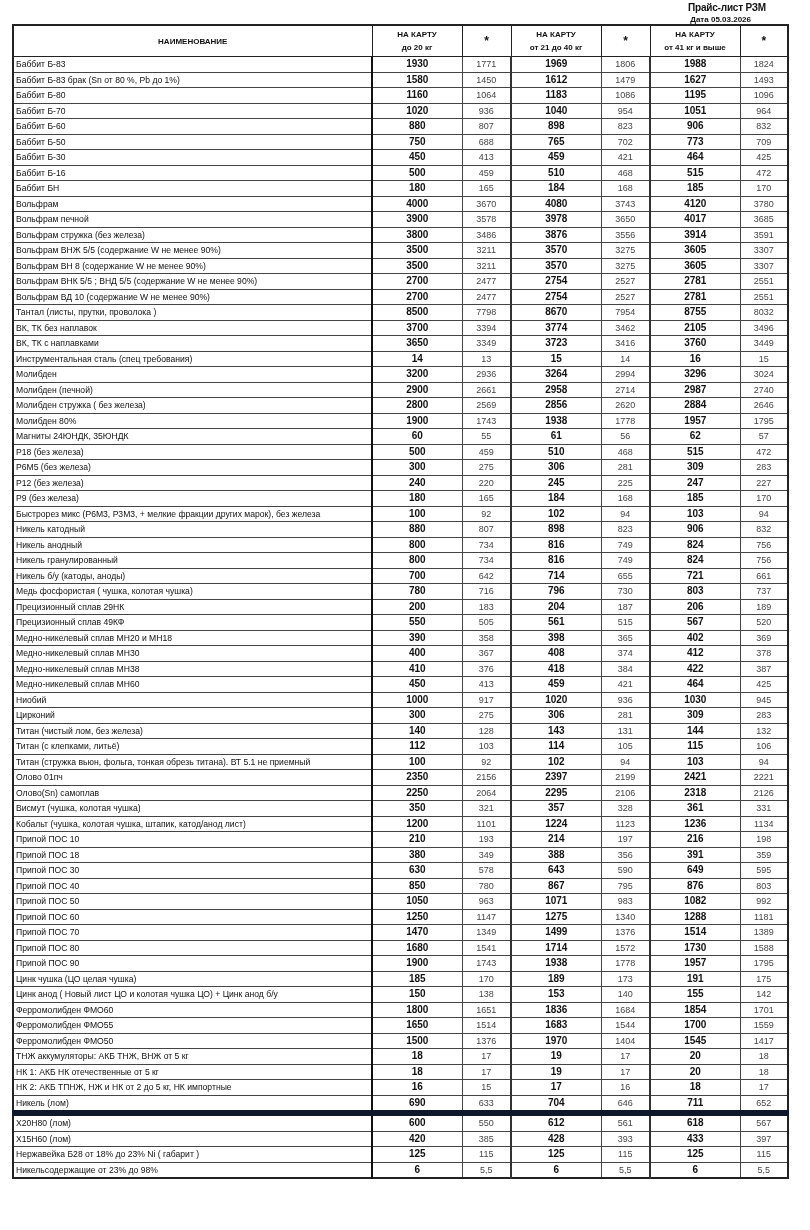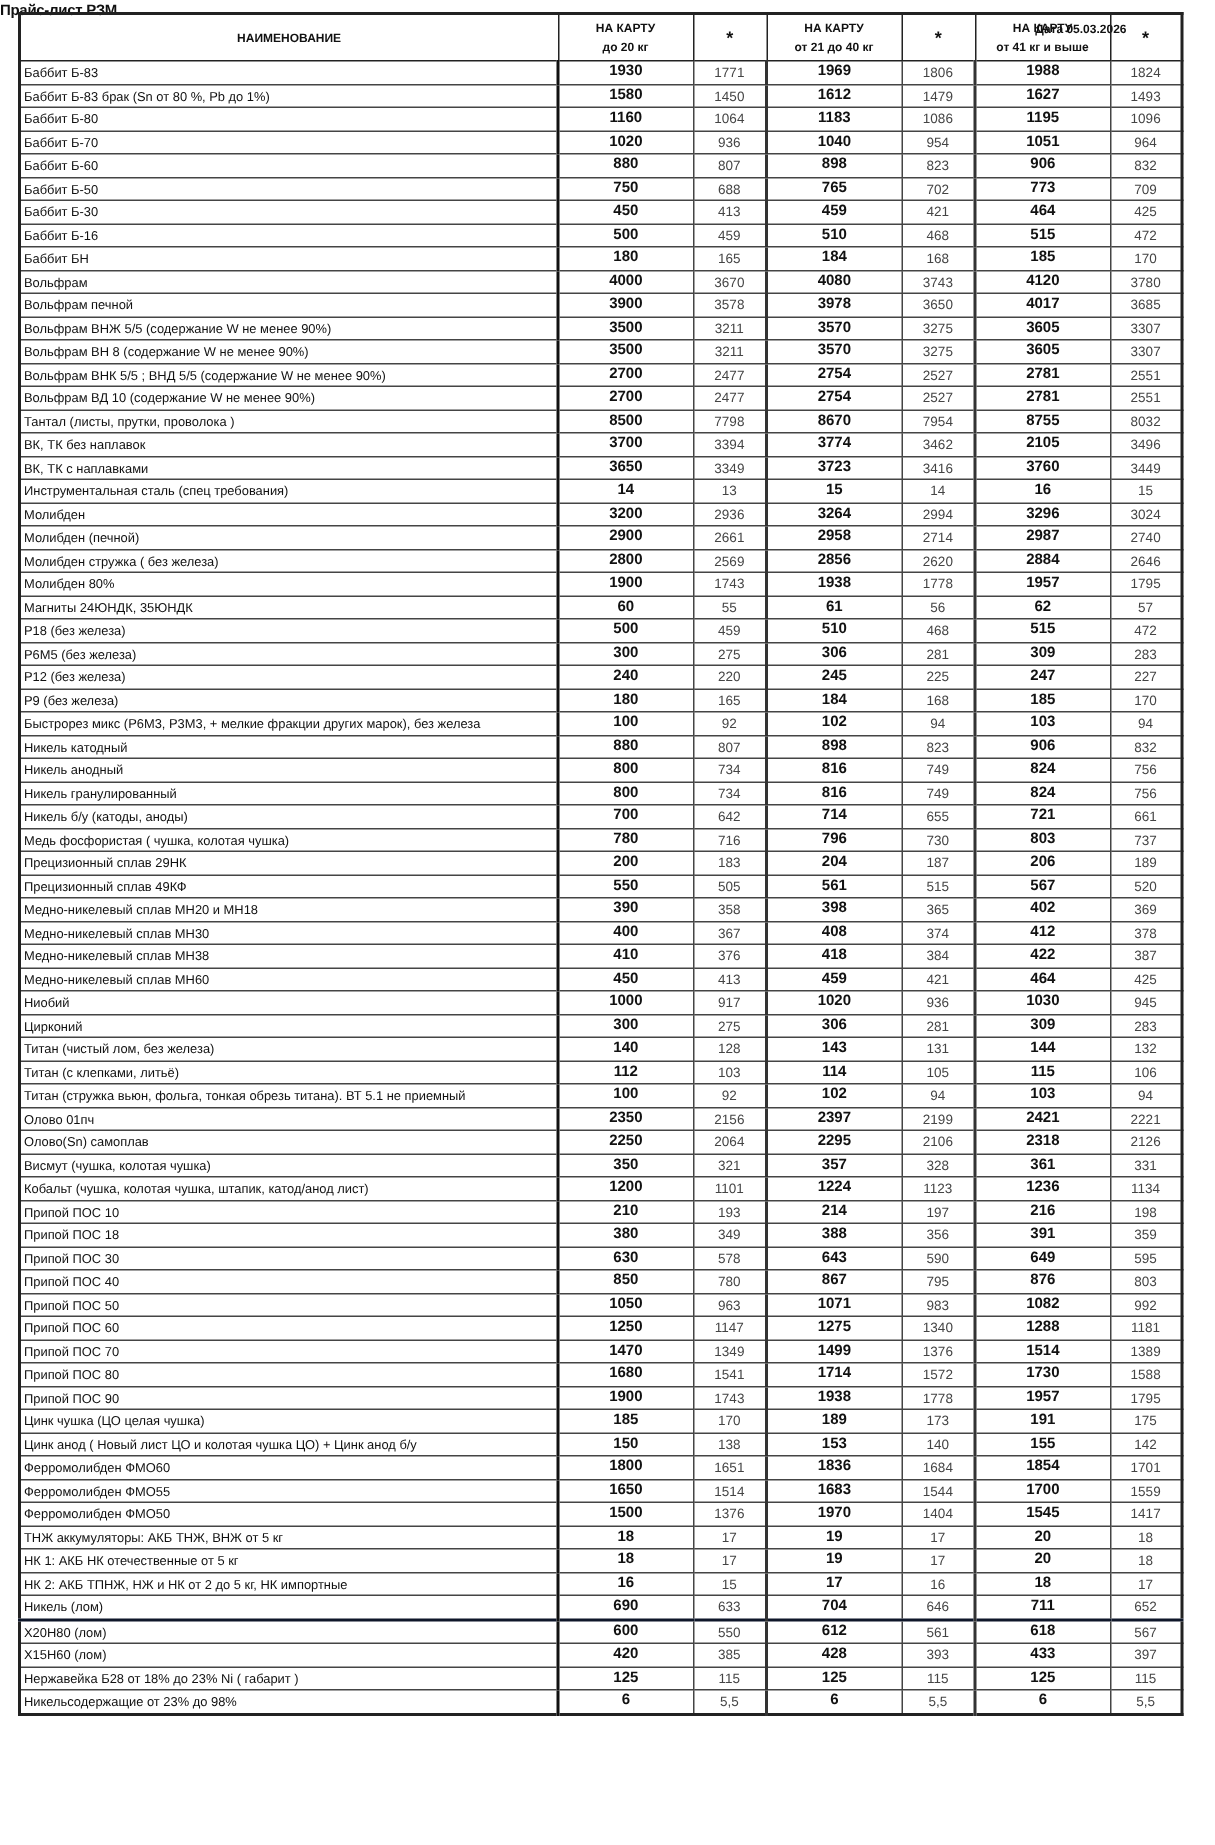--- a/index.html
+++ b/index.html
@@ -1,34 +1,34 @@
 <!DOCTYPE html>
 <html><head>
 <meta charset="utf-8">
 <style>
   html, body { margin:0; padding:0; background:#ffffff; }
   body { width:810px; height:1230px; position:relative; overflow:hidden;
          font-family:"Liberation Sans", "DejaVu Sans", sans-serif; color:#111; }
-  .title { position:absolute; left:0; width:766px; top:2px; text-align:left;
+  .title { position:absolute; left:0; width:766px; top:2px; text-align:right;
            font-size:10px; font-weight:bold; letter-spacing:-0.2px; }
   .date { position:absolute; right:59px; top:15px; font-size:8px; font-weight:bold; }
-  table { position:absolute; left:12px; top:8px; border-collapse:collapse;
+  table { position:absolute; left:12px; top:24px; border-collapse:collapse;
           table-layout:fixed; width:775px;padding-left:24px; }
   col.c0 { width:359px; } col.c1 { width:90px; } col.c2 { width:49px; }
   col.c3 { width:90px; } col.c4 { width:49px; } col.c5 { width:90px; } col.c6 { width:48px; }
   th { border:1.5px solid #222; font-size:8px; font-weight:bold; height:30px;
        line-height:13px; padding:0; text-align:center; }
   th.star { font-size:12px; }
   td { border:1px solid #444; height:14.5px; padding:0; font-size:9px;
        line-height:14.5px; white-space:nowrap; overflow:hidden; }
   td.name { padding-left:2px; font-size:8.6px; border-right:2px solid #111; }
   td.main { text-align:center; font-weight:bold; font-size:10px; }
   td.aux { text-align:center; color:#444; font-size:9px; }
   td.sep { border-right:2px solid #333; }
-  tr.thick td { border-top:2px solid #0f172a; }
+  tr.thick td { border-top:6px solid #0f172a; }
   table { border:2px solid #222; }
 </style>
 </head>
 <body>
 
 <div class="title">Прайс-лист РЗМ</div>
 <div class="date">Дата 05.03.2026</div>
 
 <table>
   <colgroup>
@@ -154,20 +154,29 @@
       <tr>
         <td class="name">Вольфрам печной</td>
         <td class="main">3900</td>
         <td class="aux sep">3578</td>
         <td class="main">3978</td>
         <td class="aux sep">3650</td>
         <td class="main">4017</td>
         <td class="aux">3685</td>
       </tr>
       <tr>
+        <td class="name">Вольфрам стружка (без железа)</td>
+        <td class="main">3800</td>
+        <td class="aux sep">3486</td>
+        <td class="main">3876</td>
+        <td class="aux sep">3556</td>
+        <td class="main">3914</td>
+        <td class="aux">3591</td>
+      </tr>
+      <tr>
         <td class="name">Вольфрам ВНЖ 5/5     (содержание W не менее 90%)</td>
         <td class="main">3500</td>
         <td class="aux sep">3211</td>
         <td class="main">3570</td>
         <td class="aux sep">3275</td>
         <td class="main">3605</td>
         <td class="aux">3307</td>
       </tr>
       <tr>
         <td class="name">Вольфрам ВН 8        (содержание W не менее 90%)</td>

